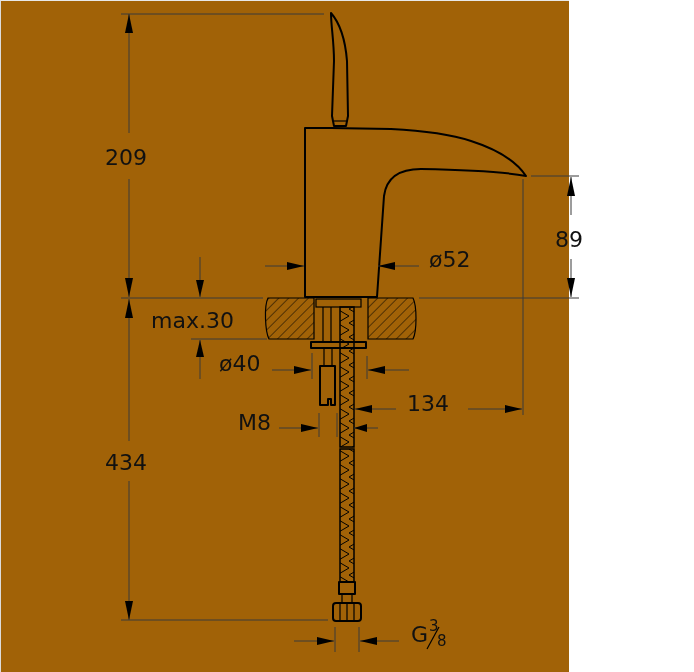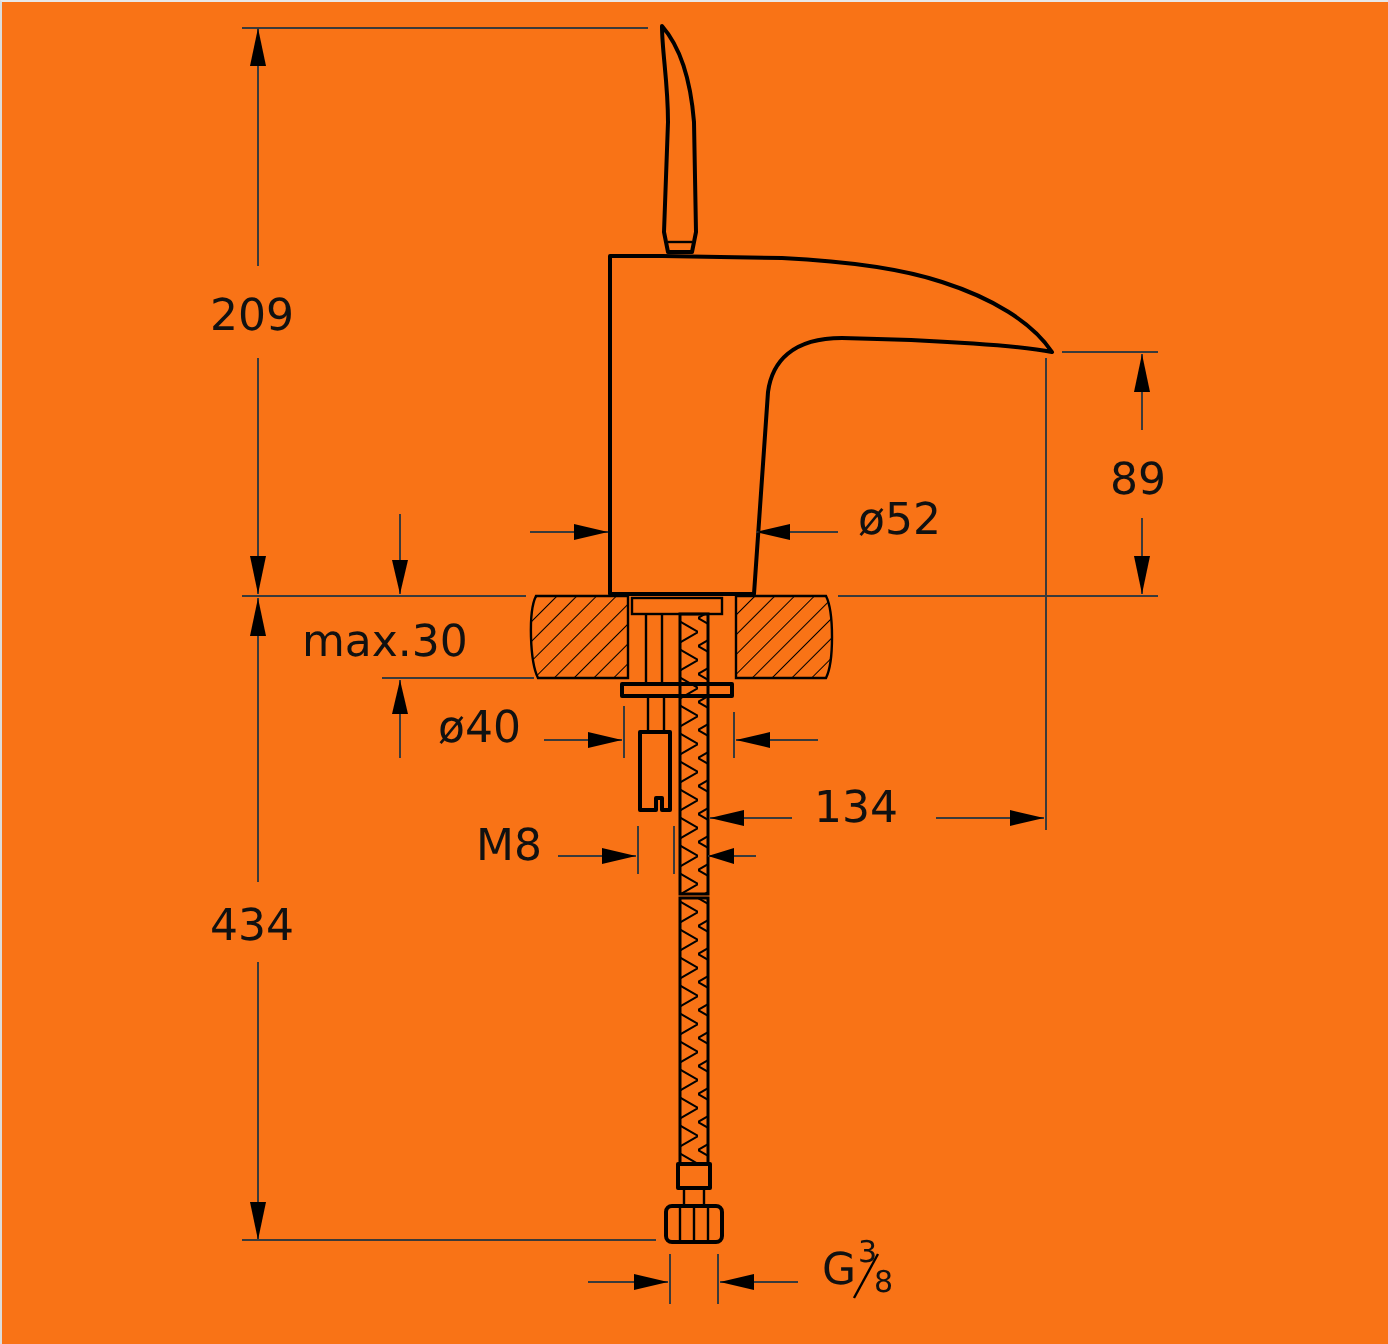--- a/index.html
+++ b/index.html
@@ -1,17 +1,17 @@
 <!DOCTYPE html>
 <html><head>
   <meta charset="utf-8">
   <style>
     html, body { margin: 0; padding: 0; background: #ffffff; }
     body { width: 694px; height: 672px; overflow: hidden; position: relative; }
-    .frame { position: absolute; left: 0; top: 0; width: 694px; height: 672px; background: #f97316; border-top: 1px solid #e8e8e8; border-left: 1px solid #dcdcdc; box-sizing: border-box; }
+    .frame { position: absolute; left: 0; top: 0; width: 569px; height: 672px; background: #a16207; border-top: 1px solid #e8e8e8; border-left: 1px solid #dcdcdc; box-sizing: border-box; }
     svg { position: absolute; left: 0; top: 0; }
     .dim { stroke: #3a3a3a; stroke-width: 1; fill: none; }
     .obj { stroke: #000; stroke-width: 2; fill: none; stroke-linejoin: round; stroke-linecap: round; }
     .thin { stroke: #000; stroke-width: 1.2; fill: none; }
     .arrow { fill: #000; stroke: none; }
     .lbl { font-family: "DejaVu Sans", sans-serif; font-size: 22px; fill: #111; }
     .lbl-small { font-family: "DejaVu Sans", sans-serif; font-size: 15px; fill: #111; }
   </style>
 </head>
 <body>

